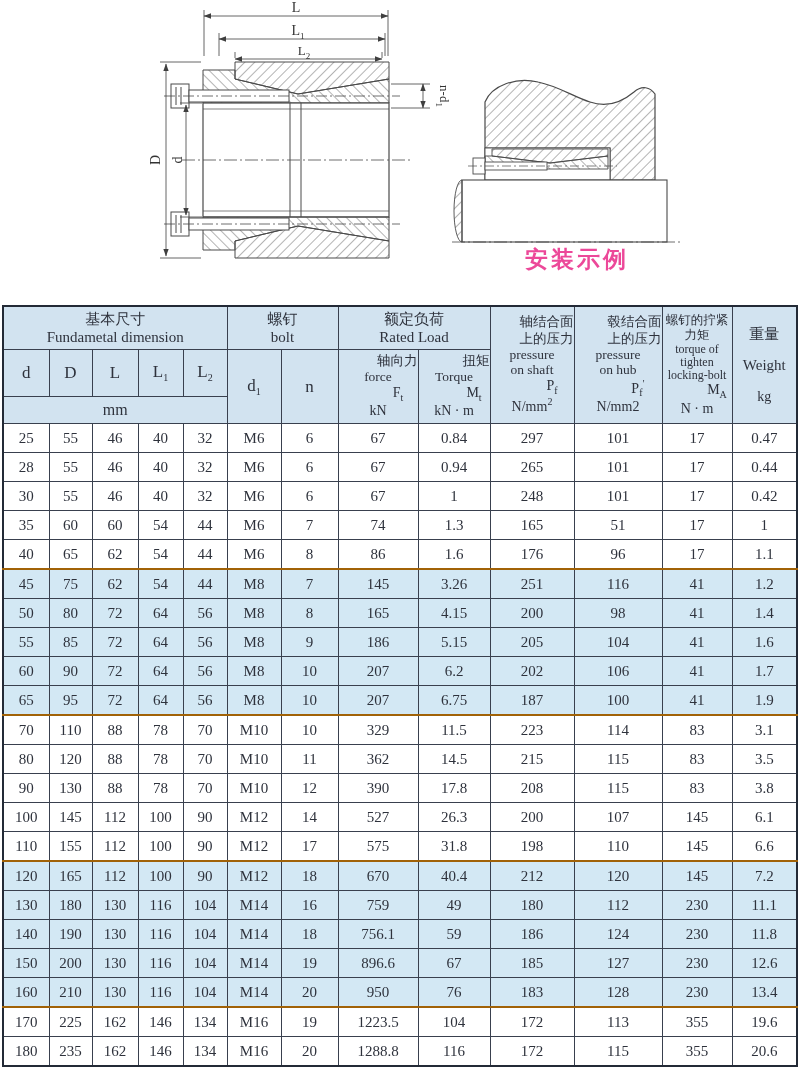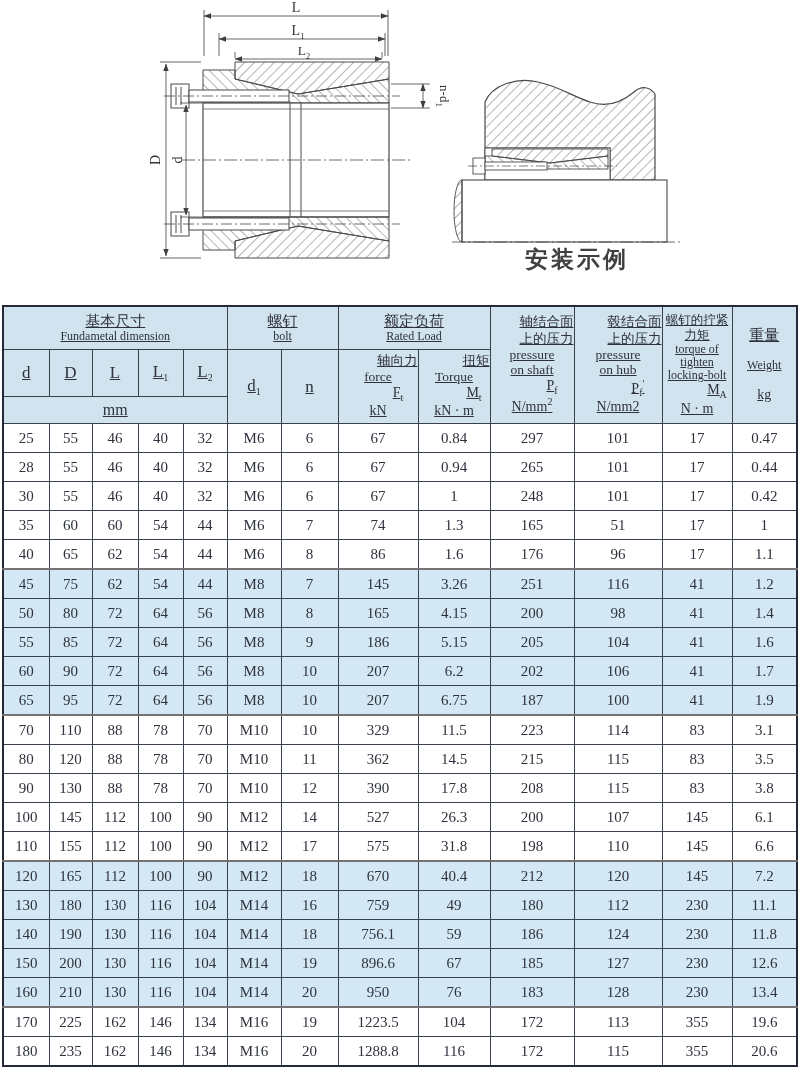--- a/index.html
+++ b/index.html
@@ -7,40 +7,40 @@
     width:800px;height:1070px;background:#ffffff;
     font-family:"Liberation Serif","DejaVu Serif",serif;
     color:#2e323c;
   }
   .page{position:relative;width:800px;height:1070px;overflow:hidden;background:#fff;}
   .drawings{position:absolute;left:0;top:0;width:800px;height:303px;}
   .draw-left{position:absolute;left:138px;top:0;}
   .draw-right{position:absolute;left:452px;top:52px;}
   .install-caption{
     position:absolute;left:482px;top:244px;width:190px;text-align:center;
-    font-size:23px;font-weight:bold;color:#404040;letter-spacing:3px;
+    font-size:23px;font-weight:bold;color:#ec4899;letter-spacing:3px;
     font-family:"Liberation Sans","DejaVu Sans",sans-serif;
   }
   table.spec{
     position:absolute;left:2px;top:305px;border-collapse:collapse;table-layout:fixed;
     border:2px solid #232a36;
   }
   .spec th,.spec td{
     border:1px solid #39404e;text-align:center;vertical-align:middle;
     padding:0;font-weight:normal;overflow:hidden;
   }
-  .spec thead th{background:#d2e3f0;text-decoration:underline;}
+  .spec thead th{background:#d2e3f0;}
   .spec td{height:28px;font-size:15px;background:#ffffff;}
   .spec tr.band td{background:#d3e8f4;}
-  .spec tr.group-start td{border-top:2px solid #737373;}
+  .spec tr.group-start td{border-top:2px solid #a16207;}
   .hr1 th{height:42px;}
   .hr2 th{height:46px;}
   .hr3 th{height:26px;margin-top:36px;}
   .cn{font-size:15px;line-height:1.25;}
-  .en{font-size:12px;line-height:1.15;}
+  .en{font-size:15px;line-height:1.15;}
   .sm .cn{font-size:13.5px;line-height:1.2;text-align:right;}
   .sm .en{font-size:13.5px;line-height:1.15;}
   .xs .cn{font-size:12.5px;line-height:1.2;}
   .xs .en{font-size:12px;line-height:1.1;}
   .sym{font-size:14px;line-height:1.15;padding-left:40px;}
   .unit{font-size:14px;line-height:1.2;}
   .letter{font-size:17px;}
   sub{font-size:10px;}
   sup{font-size:10px;}
   .gap{height:14px;}

